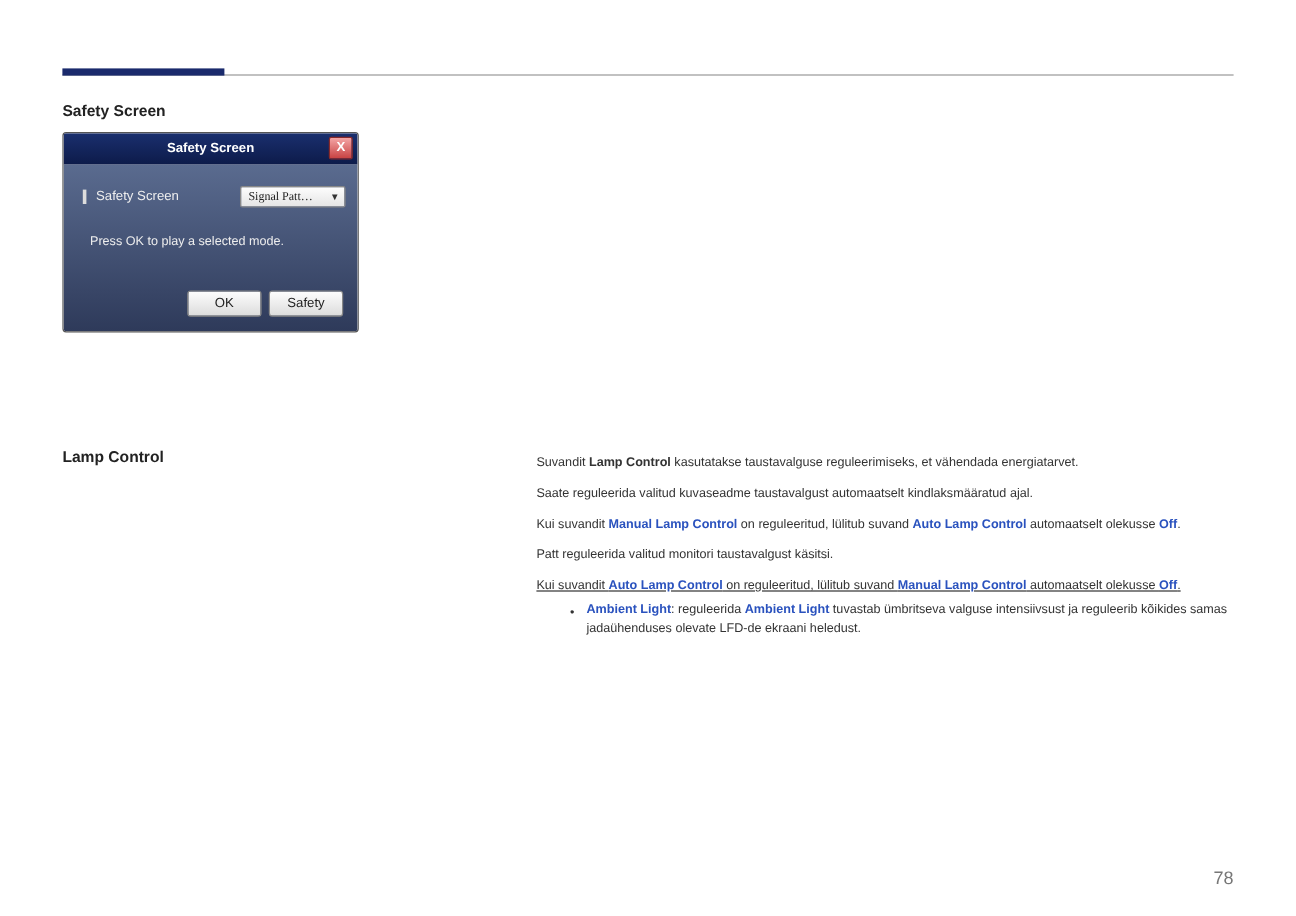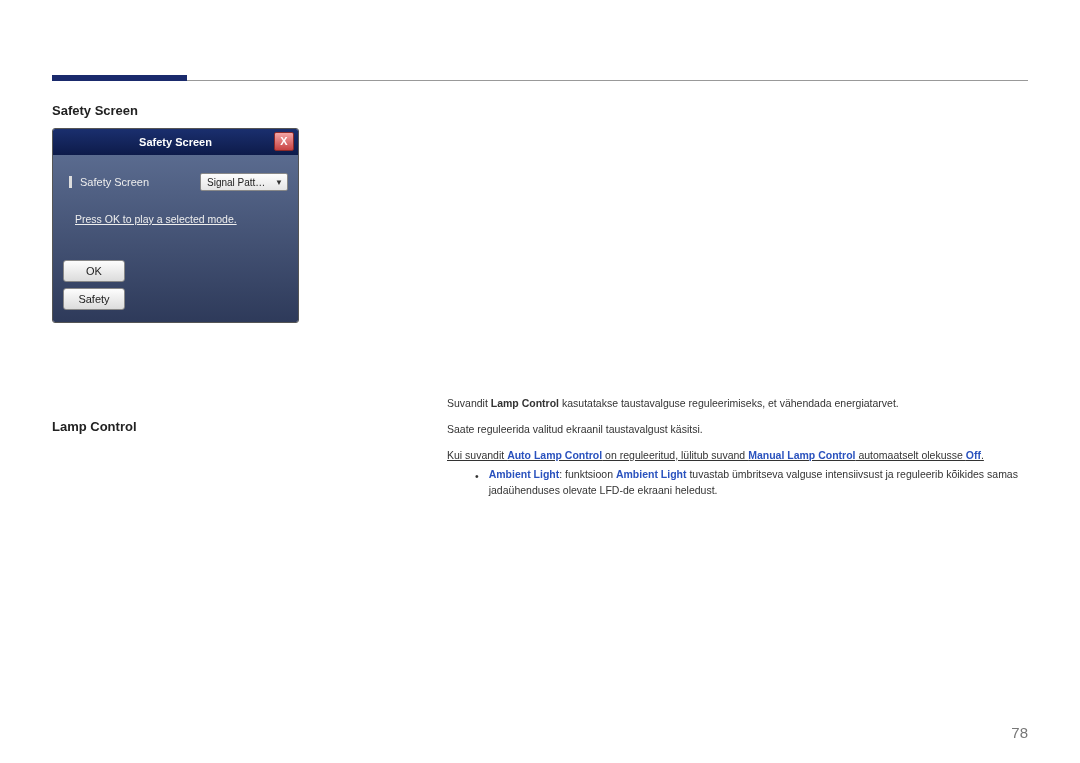--- a/index.html
+++ b/index.html
@@ -4,21 +4,21 @@
 <style>
   * { margin: 0; padding: 0; box-sizing: border-box; }
   body {
     width: 1080px;
     height: 763px;
     background: #ffffff;
     font-family: Arial, Helvetica, sans-serif;
     position: relative;
   }
   .page-wrap {
-    padding: 75px 52px 0 52px;
+    padding: 57px 52px 0 52px;
   }
   .header-rule {
     position: relative;
     height: 6px;
     margin-bottom: 22px;
   }
   .rule-line {
     position: absolute;
     top: 5px;
     left: 0;
@@ -118,40 +118,39 @@
     height: 18px;
     background: linear-gradient(to bottom, #fdfdfd, #e5e5e5);
     border: 1px solid #888;
     border-radius: 2px;
     font-size: 10px;
     color: #222;
     display: flex;
     align-items: center;
     justify-content: space-between;
     padding: 0 4px 0 6px;
+    font-family: Liberation Serif, serif;
   }
   .dlg-select-arrow {
     font-size: 8px;
     color: #333;
   }
   .dlg-msg {
     font-size: 10.5px;
     color: #eee;
     text-align: left;
     padding-left: 12px;
     margin-bottom: 35px;
-    text-decoration: underline;
   }
   .dlg-buttons {
     display: flex;
     justify-content: flex-end;
     gap: 6px;
     padding-right: 2px;
     padding-bottom: 2px;
-    flex-direction: column;
   }
   .dlg-btn {
     width: 62px;
     height: 22px;
     background: linear-gradient(to bottom, #fdfdfd, #dcdcdc);
     border: 1px solid #888;
     border-radius: 3px;
     font-size: 11px;
     color: #222;
     display: flex;
@@ -227,32 +226,36 @@
 
     <div class="right-col">
 
 
       <div style="height: 293px;"></div>
 
       <div class="para">
         <span>Suvandit </span><span class="bold">Lamp Control</span><span> kasutatakse taustavalguse reguleerimiseks, et vähendada energiatarvet.</span>
       </div>
 
-
-
-      <div class="para">Saate reguleerida valitud ekraanil taustavalgust käsitsi.</div>
+      <div class="para">Saate reguleerida valitud kuvaseadme taustavalgust automaatselt kindlaksmääratud ajal.</div>
+
+      <div class="para">
+        <span>Kui suvandit </span><span class="blue-bold">Manual Lamp Control</span><span> on reguleeritud, lülitub suvand </span><span class="blue-bold">Auto Lamp Control</span><span> automaatselt olekusse </span><span class="blue-bold">Off</span><span>.</span>
+      </div>
+
+      <div class="para">Patt reguleerida valitud monitori taustavalgust käsitsi.</div>
 
       <div class="para" style="margin-bottom:4px;text-decoration:underline;">
         <span>Kui suvandit </span><span class="blue-bold">Auto Lamp Control</span><span> on reguleeritud, lülitub suvand </span><span class="blue-bold">Manual Lamp Control</span><span> automaatselt olekusse </span><span class="blue-bold">Off</span><span>.</span>
       </div>
 
       <div class="bullet-row">
         <span class="bullet-dot">•</span>
         <div>
-          <span class="blue-bold">Ambient Light</span><span>: funktsioon </span><span class="blue-bold">Ambient Light</span><span> tuvastab ümbritseva valguse intensiivsust ja reguleerib kõikides samas jadaühenduses olevate LFD-de ekraani heledust.</span>
+          <span class="blue-bold">Ambient Light</span><span>: reguleerida </span><span class="blue-bold">Ambient Light</span><span> tuvastab ümbritseva valguse intensiivsust ja reguleerib kõikides samas jadaühenduses olevate LFD-de ekraani heledust.</span>
         </div>
       </div>
 
     </div>
   </div>
 </div>
 
 <div class="page-num">78</div>
 
 </body></html>

